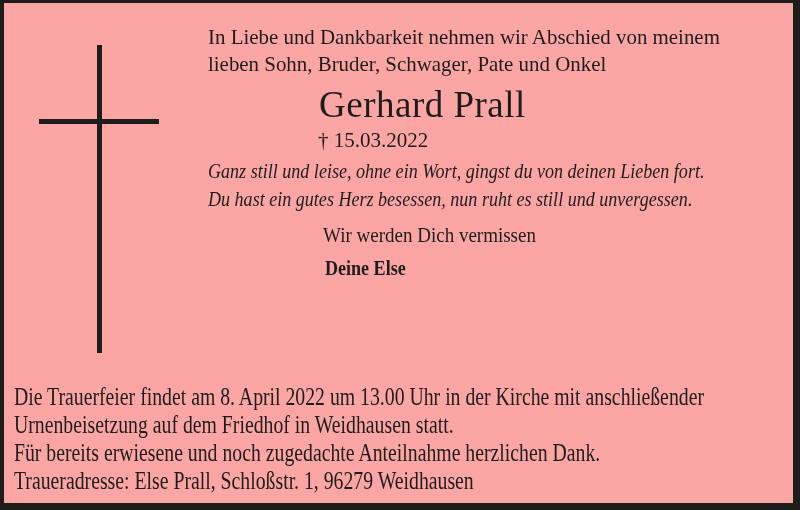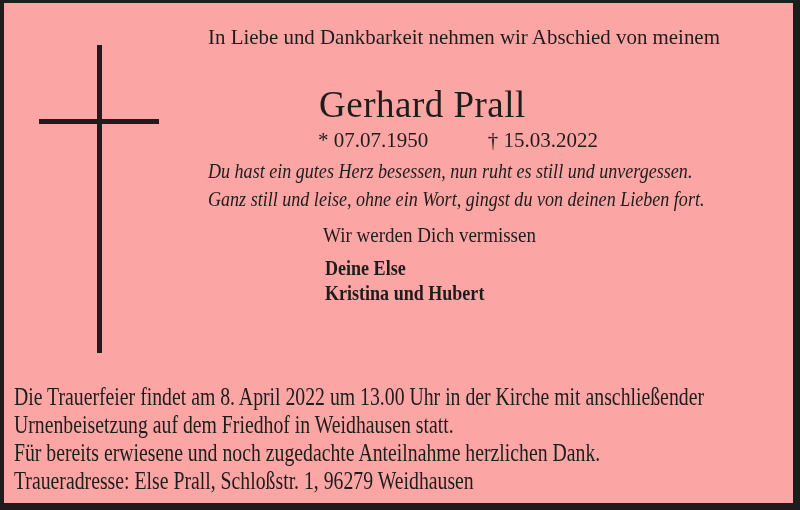--- a/index.html
+++ b/index.html
@@ -60,43 +60,42 @@
   <div class="frame frame-right"></div>
   <div class="frame frame-bottom"></div>
 
   <div>
     <div class="cross-bar cross-vert"></div>
     <div class="cross-bar cross-horz"></div>
   </div>
 
   <div class="abs intro">
     <div><span class="line">In Liebe und Dankbarkeit nehmen wir Abschied von meinem</span></div>
+    <div><span class="line">lieben Sohn, Bruder, Schwager, Pate und Onkel</span></div>
   </div>
 
   <div class="abs deceased">
     <span class="line">Gerhard Prall</span>
   </div>
 
   <div class="abs dates">
-    <span>* 07.07.1950</span>
     <span>† 15.03.2022</span>
   </div>
 
   <div class="abs verse">
+    <div><span class="line">Ganz still und leise, ohne ein Wort, gingst du von deinen Lieben fort.</span></div>
     <div><span class="line">Du hast ein gutes Herz besessen, nun ruht es still und unvergessen.</span></div>
-    <div><span class="line">Ganz still und leise, ohne ein Wort, gingst du von deinen Lieben fort.</span></div>
   </div>
 
   <div class="abs farewell">
     <span class="line">Wir werden Dich vermissen</span>
   </div>
 
   <div class="abs mourners">
     <div><span class="line">Deine Else</span></div>
-    <div><span class="line">Kristina und Hubert</span></div>
   </div>
 
   <div class="abs footer">
     <div><span class="line">Die Trauerfeier findet am 8. April 2022 um 13.00 Uhr in der Kirche mit anschließender</span></div>
     <div><span class="line">Urnenbeisetzung auf dem Friedhof in Weidhausen statt.</span></div>
     <div><span class="line">Für bereits erwiesene und noch zugedachte Anteilnahme herzlichen Dank.</span></div>
     <div><span class="line">Traueradresse: Else Prall, Schloßstr. 1, 96279 Weidhausen</span></div>
   </div>
 
 </div>

